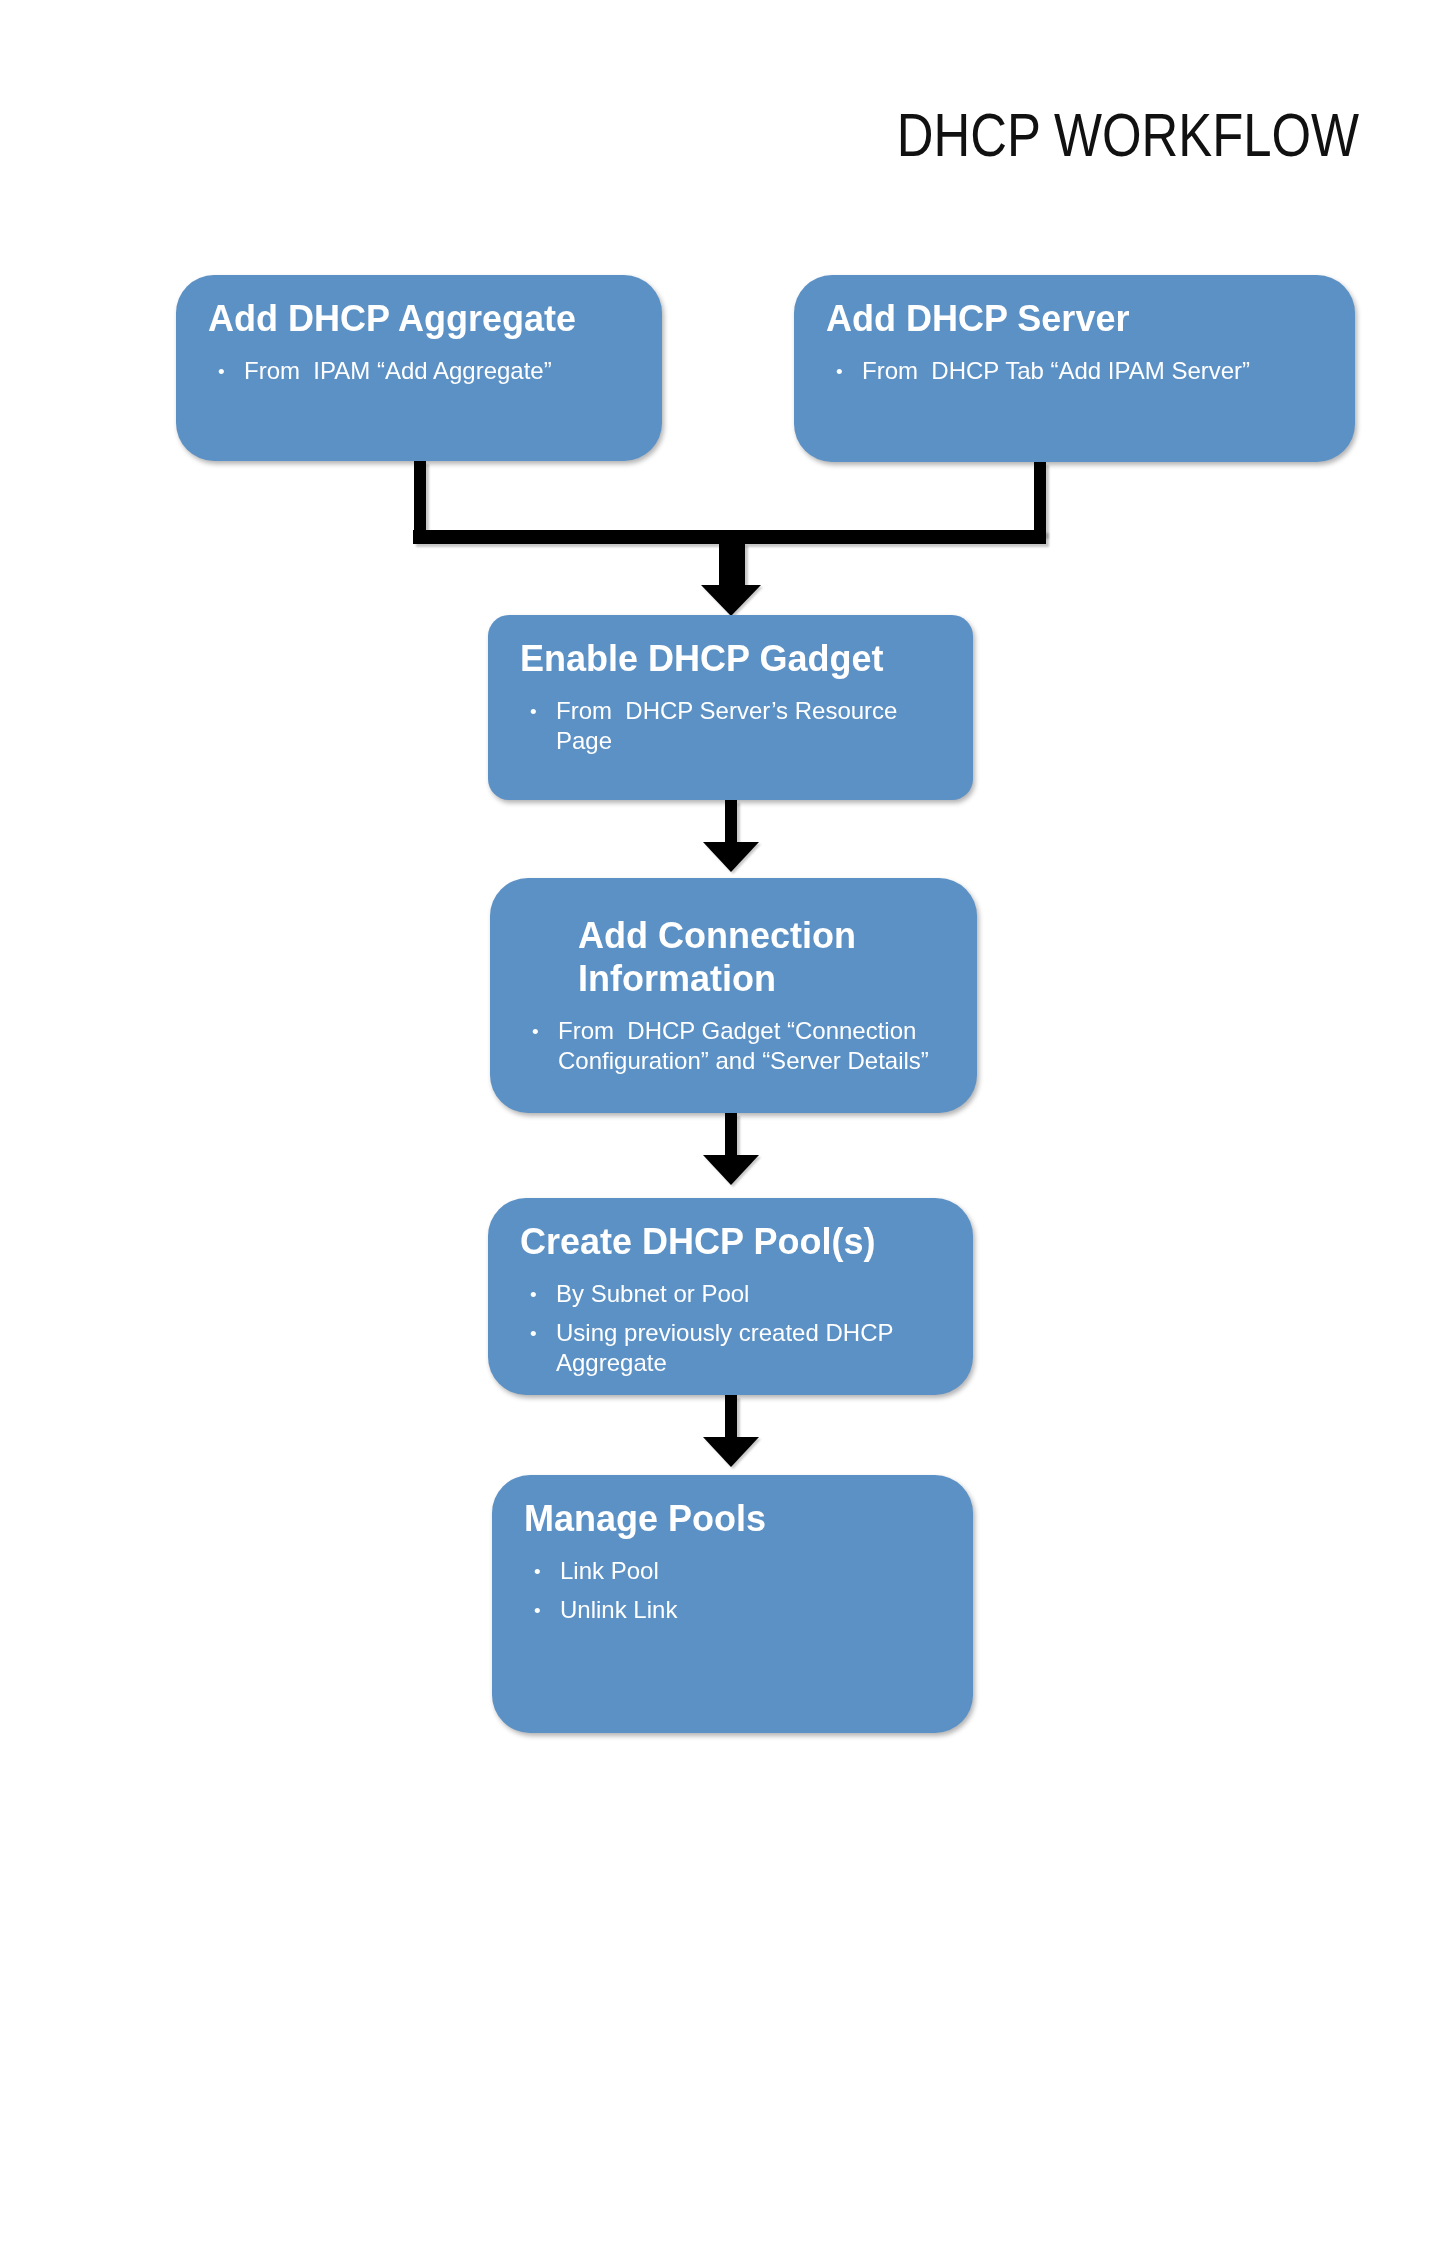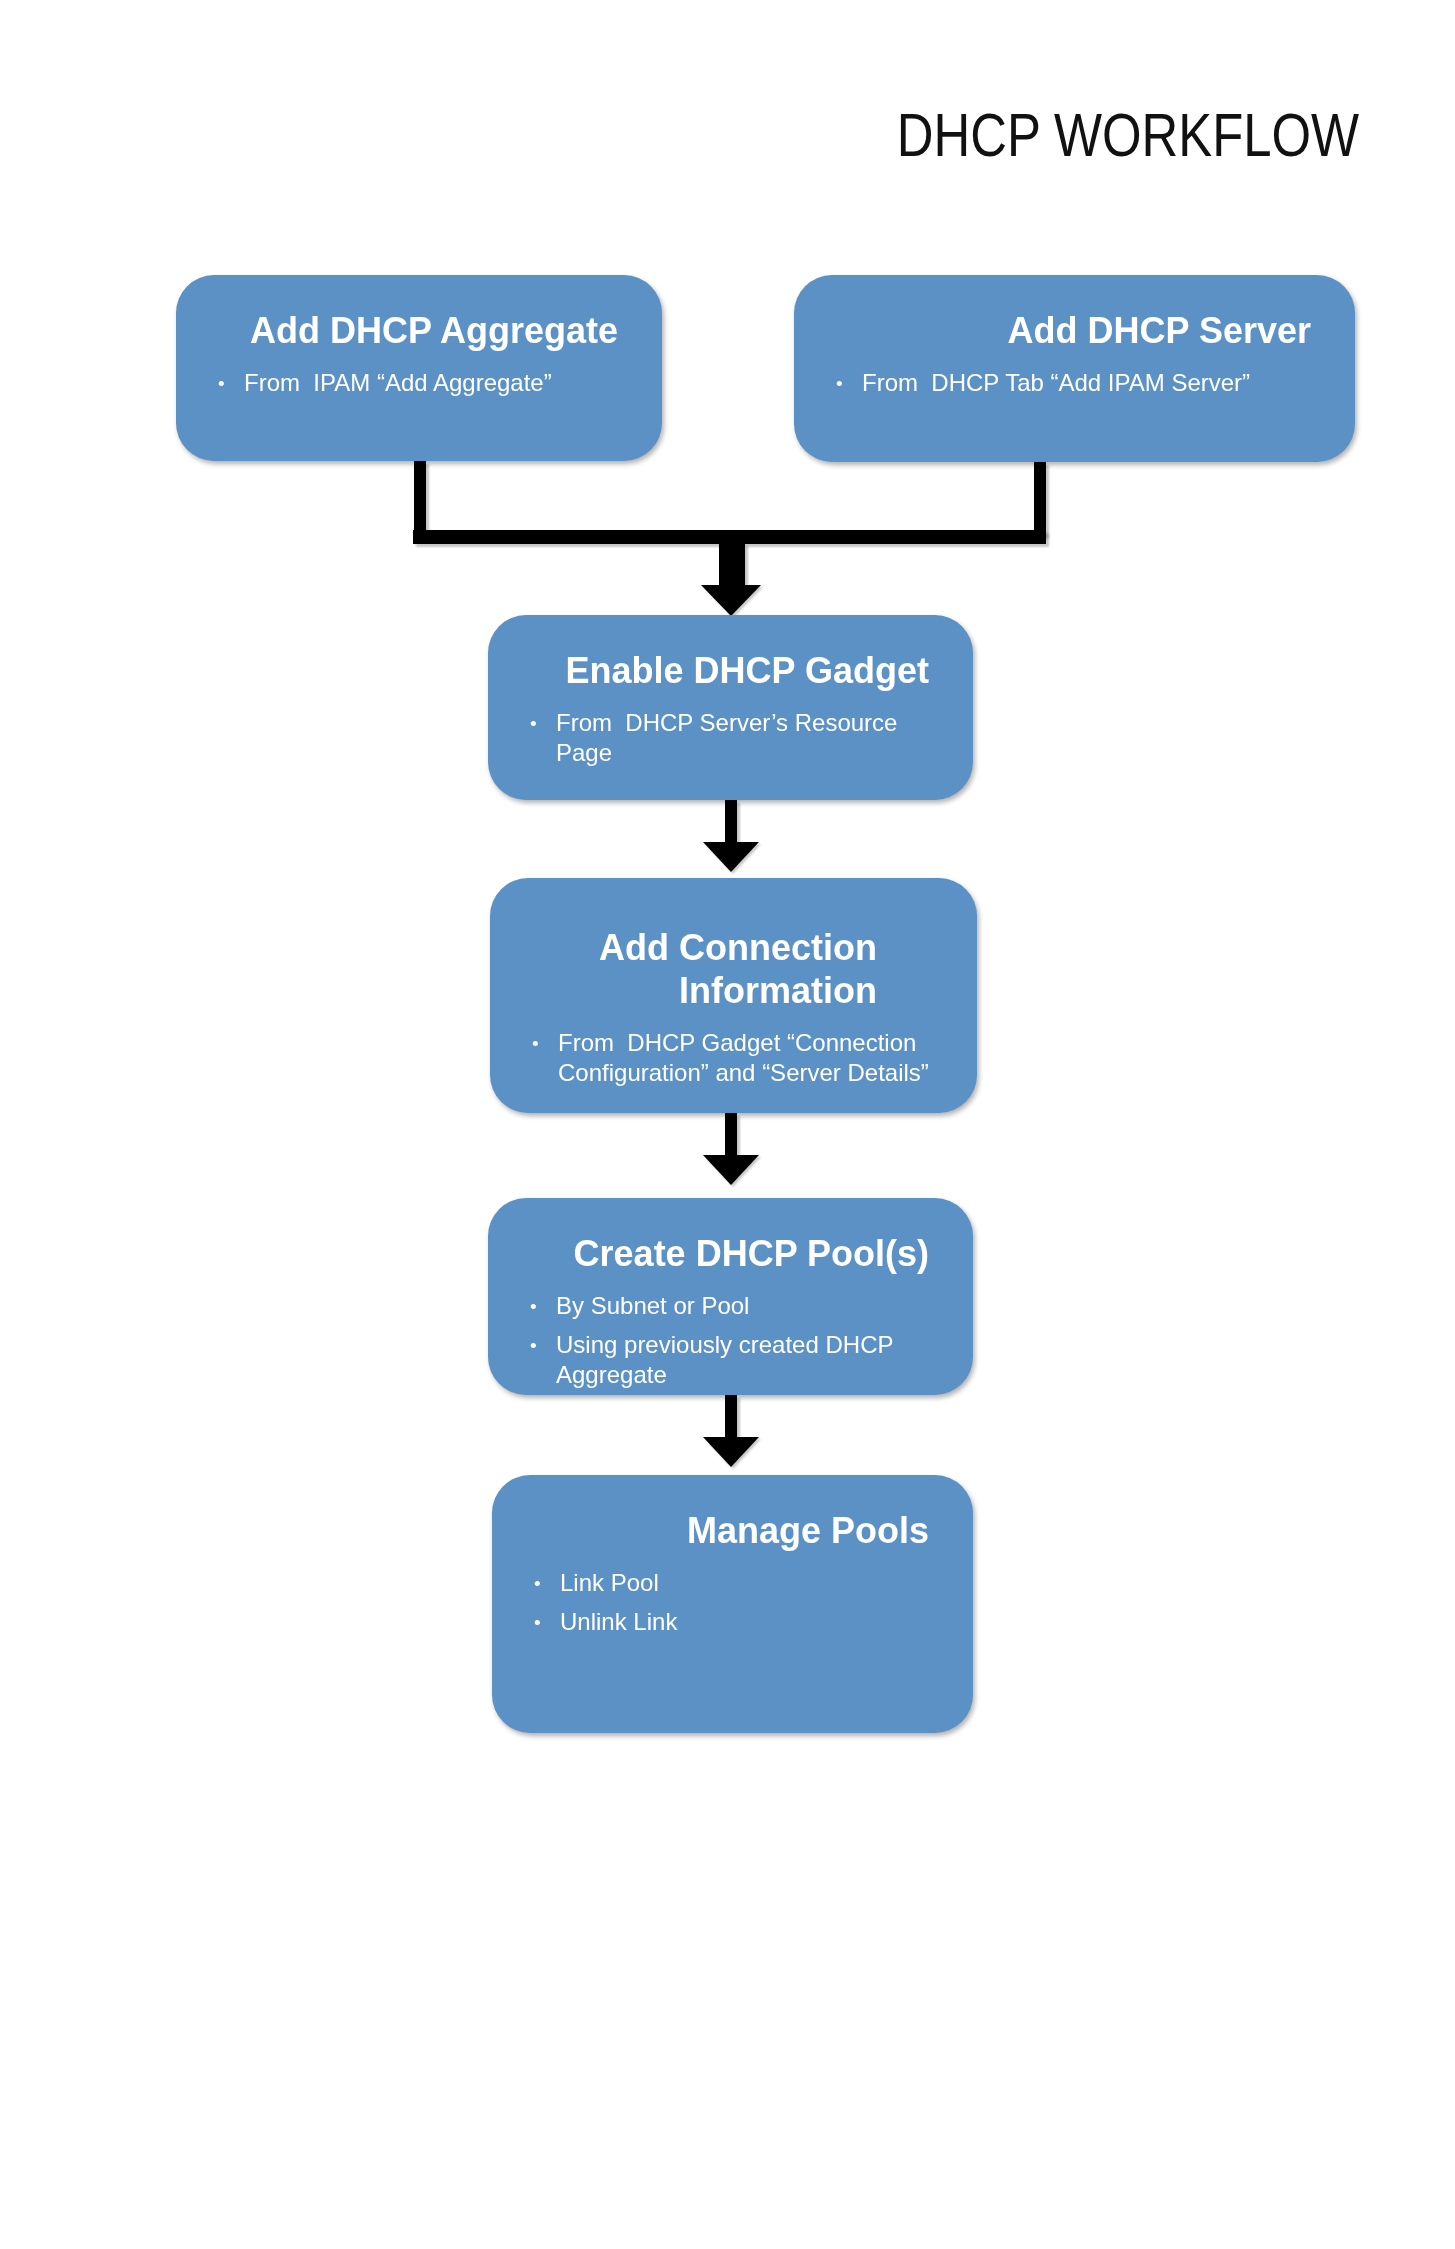--- a/index.html
+++ b/index.html
@@ -37,23 +37,23 @@
   .node {
     position: absolute;
     background: var(--box_fill, #5c91c6);
     border-radius: 38px;
     box-shadow: 2px 3px 5px rgba(0,0,0,0.30);
     color: var(--body_text, #ffffff);
     box-sizing: border-box;
     padding: 22px 28px 10px 28px;
   }
   .node h2 {
-    margin: 12px;
+    margin: 0;
     padding: 0 4px;
-    text-align: right;
+    text-align: left;
     font-size: 36px;
     line-height: 1.2;
     font-weight: 700;
     color: var(--heading_text, #ffffff);
   }
   .node ul {
     list-style: none;
     margin: 16px 0 0 0;
     padding: 0 6px 0 14px;
   }
@@ -122,21 +122,21 @@
     </ul>
   </section>
 
   <section class="node" style="left:794px; top:275px; width:561px; height:187px;">
     <h2>Add DHCP Server</h2>
     <ul>
       <li><span class="dot">•</span><span class="bullet-text">From  DHCP Tab “Add IPAM Server”</span></li>
     </ul>
   </section>
 
-  <section class="node" style="left:488px; top:615px; width:485px; height:185px;">
+  <section class="node" style="left:488px; top:615px; width:485px; height:185px;border-radius:21px;">
     <h2>Enable DHCP Gadget</h2>
     <ul>
       <li><span class="dot">•</span><span class="bullet-text">From  DHCP Server’s Resource Page</span></li>
     </ul>
   </section>
 
   <section class="node" style="left:490px; top:878px; width:487px; height:235px; padding-top:36px;">
     <h2 style="padding:0 60px;">Add Connection Information</h2>
     <ul>
       <li><span class="dot">•</span><span class="bullet-text">From  DHCP Gadget “Connection Configuration” and “Server Details”</span></li>

